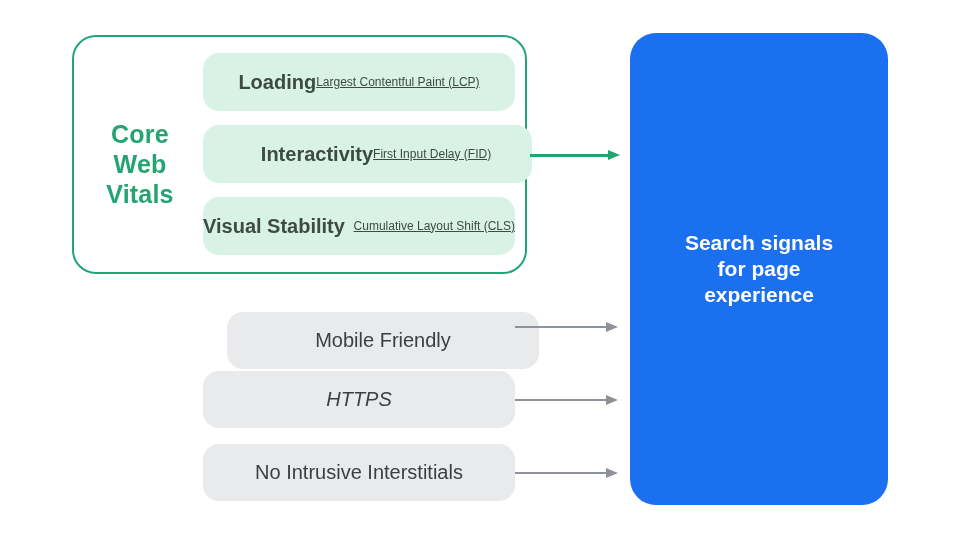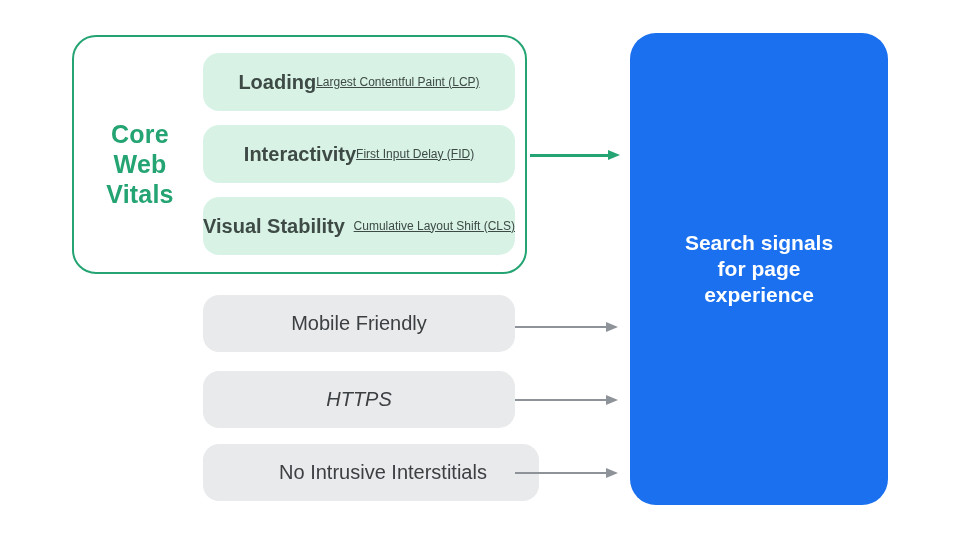--- a/index.html
+++ b/index.html
@@ -47,21 +47,21 @@
     height: 58px;
     border-radius: 16px;
     background: var(--green-light);
     display: flex;
     flex-direction: row;
     align-items: center;
     justify-content: center;
     text-align: center;
   }
   .vital-box.v0 { top: 53px; }
-  .vital-box.v1 { top: 125px; }
+  .vital-box.v1 { top: 125px; padding-left: 17px; }
   .vital-box.v2 { top: 197px; justify-content: space-between; }
   .vital-title {
     font-size: 20px;
     line-height: 23px;
     font-weight: bold;
     color: var(--text-green-dark);
   }
   .vital-subtitle {
     font-size: 12px;
     line-height: 17px;
@@ -79,23 +79,23 @@
     border-radius: 16px;
     background: var(--gray-box);
     display: flex;
     align-items: center;
     justify-content: center;
     text-align: center;
     font-size: 20px;
     color: var(--text-dark);
     font-weight: 500;
   }
-  .factor-box.f0 { top: 295px; }
+  .factor-box.f0 { top: 312px; margin-left: 24px; }
   .factor-box.f1 { top: 371px; font-style: italic; }
-  .factor-box.f2 { top: 444px; padding-left: 24px; }
+  .factor-box.f2 { top: 444px; }
 
   
   .result-box {
     position: absolute;
     left: 630px;
     top: 33px;
     width: 258px;
     height: 472px;
     border-radius: 26px;
     background: var(--blue);

